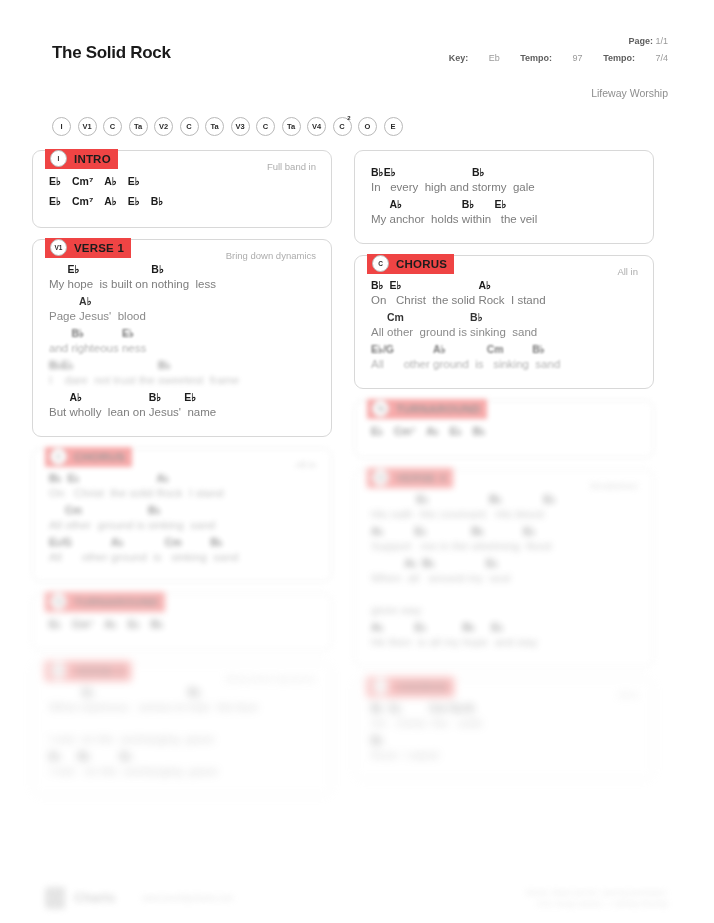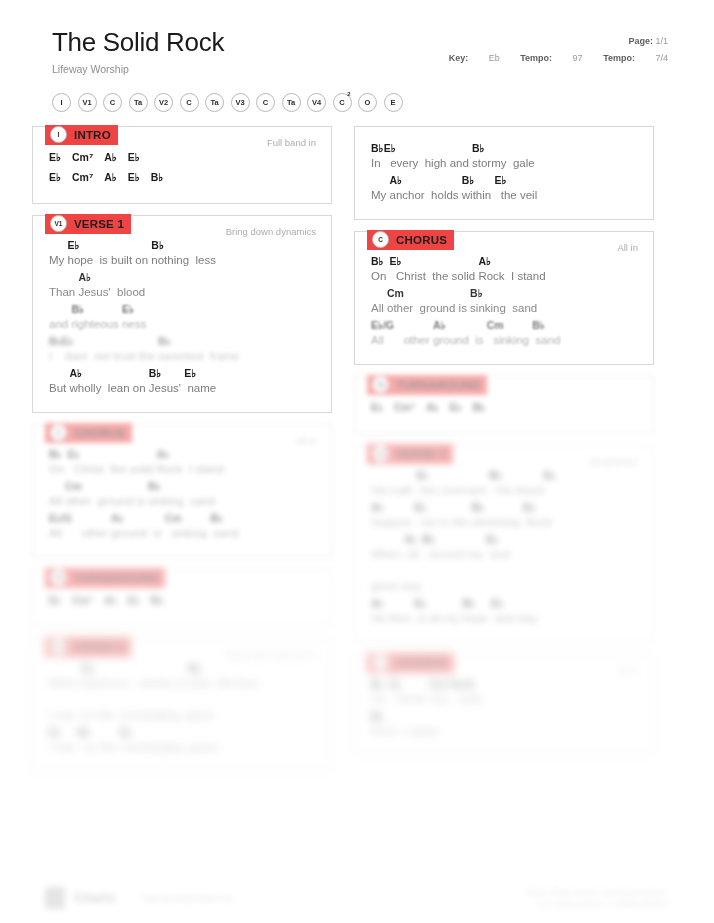--- a/index.html
+++ b/index.html
@@ -7,24 +7,24 @@
     width: 714px; height: 923px;
     background: #ffffff;
     font-family: "Liberation Sans", sans-serif;
     overflow: hidden;
   }
   .page { position: relative; width: 714px; height: 923px; padding: 0; }
 
   
   .header { position: relative; padding: 28px 46px 0 52px; }
   .title {
-    font-size: 26px; font-weight: normal; color: #1a1a1a;
-    letter-spacing: -0.3px; line-height: 1.1;
-  }
-  .subtitle { font-size: 10.5px; color: #8e8e8e; margin-top: 6px; }
+    font-size: 17px; font-weight: bold; color: #1a1a1a;
+    letter-spacing: -0.3px; line-height: 1.1; margin-top: 16px;
+  }
+  .subtitle { font-size: 10.5px; color: #8e8e8e; margin-top: 24px; text-align: right; }
   .meta {
     position: absolute; right: 46px; top: 33px;
     text-align: right; line-height: 1.85;
   }
   .meta-line { font-size: 9px; color: #9a9a9a; white-space: nowrap; }
   .meta-line b { color: #5e5e5e; font-weight: bold; }
   .meta-row2 span { margin-left: 18px; }
 
   
   .arrangement {
@@ -62,21 +62,21 @@
     width: 17px; height: 17px; border-radius: 50%;
     border: 1px solid #b9b9b9; background: #fff;
     display: flex; align-items: center; justify-content: center;
     font-size: 6.5px; font-weight: bold; color: #2a2a2a; flex: none;
   }
   .sec-name {
     font-size: 11.5px; font-weight: bold; color: #1c1c1c;
     letter-spacing: 0.2px; white-space: nowrap;
   }
   .sec-body {
-    border: 1px solid #d8d8d8; border-radius: 0;
+    border: 1px solid #d8d8d8; border-radius: 9px;
     padding: 20px 16px 14px 16px;
     position: relative; min-height: 40px;
   }
   .section.has-legend .sec-body { padding-top: 22px; }
   .section.no-legend .sec-body { padding-top: 14px; }
   .sec-note {
     position: absolute; right: 15px; top: 10px;
     font-size: 9.5px; color: #adadad; white-space: nowrap;
   }
 
@@ -203,21 +203,21 @@
 
       <div class="section has-legend">
         <div class="sec-legend">
           <div class="sec-badge">V1</div>
           <div class="sec-name">VERSE 1</div>
         </div>
         <div class="sec-body">
           <div class="sec-note">Bring down dynamics</div>
           <div class="sec-lines partial-fade">
               <div class="cl-line"><span class="cl-group"><span class="cl-chord">&nbsp;</span><span class="cl-lyric">My </span></span><span class="cl-group"><span class="cl-chord">E♭</span><span class="cl-lyric">hope </span></span><span class="cl-group"><span class="cl-chord">&nbsp;</span><span class="cl-lyric"> is built on </span></span><span class="cl-group"><span class="cl-chord">B♭</span><span class="cl-lyric">nothing </span></span><span class="cl-group"><span class="cl-chord">&nbsp;</span><span class="cl-lyric"> less</span></span></div>
-              <div class="cl-line"><span class="cl-group"><span class="cl-chord">&nbsp;</span><span class="cl-lyric">Than </span></span><span class="cl-group"><span class="cl-chord">A♭</span><span class="cl-lyric">Jesus' </span></span><span class="cl-group"><span class="cl-chord">&nbsp;</span><span class="cl-lyric"> blood</span></span></div>
+              <div class="cl-line"><span class="cl-group"><span class="cl-chord">&nbsp;</span><span class="cl-lyric">Page </span></span><span class="cl-group"><span class="cl-chord">A♭</span><span class="cl-lyric">Jesus' </span></span><span class="cl-group"><span class="cl-chord">&nbsp;</span><span class="cl-lyric"> blood</span></span></div>
               <div class="cl-line"><span class="cl-group"><span class="cl-chord">&nbsp;</span><span class="cl-lyric">and </span></span><span class="cl-group"><span class="cl-chord">B♭</span><span class="cl-lyric">righteous </span></span><span class="cl-group"><span class="cl-chord">E♭</span><span class="cl-lyric">ness</span></span></div>
               <div class="cl-line"><span class="cl-group"><span class="cl-chord">B♭</span><span class="cl-lyric">I </span></span><span class="cl-group"><span class="cl-chord">E♭</span><span class="cl-lyric"> dare </span></span><span class="cl-group"><span class="cl-chord">&nbsp;</span><span class="cl-lyric"> not trust the </span></span><span class="cl-group"><span class="cl-chord">B♭</span><span class="cl-lyric">sweetest </span></span><span class="cl-group"><span class="cl-chord">&nbsp;</span><span class="cl-lyric"> frame</span></span></div>
               <div class="cl-line"><span class="cl-group"><span class="cl-chord">&nbsp;</span><span class="cl-lyric">But </span></span><span class="cl-group"><span class="cl-chord">A♭</span><span class="cl-lyric">wholly </span></span><span class="cl-group"><span class="cl-chord">&nbsp;</span><span class="cl-lyric"> lean on </span></span><span class="cl-group"><span class="cl-chord">B♭</span><span class="cl-lyric">Jesus' </span></span><span class="cl-group"><span class="cl-chord">E♭</span><span class="cl-lyric"> name</span></span></div>
             </div>
         </div>
       </div>
 
       <div class="section has-legend b3">
         <div class="sec-legend">
           <div class="sec-badge">C</div>

